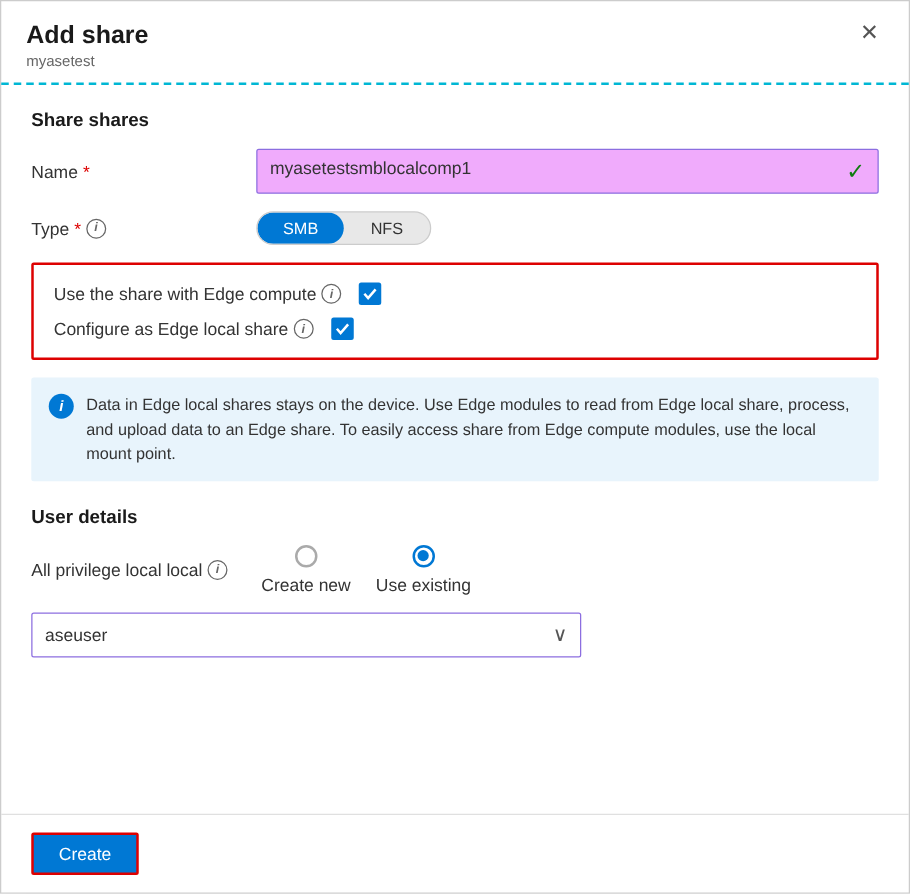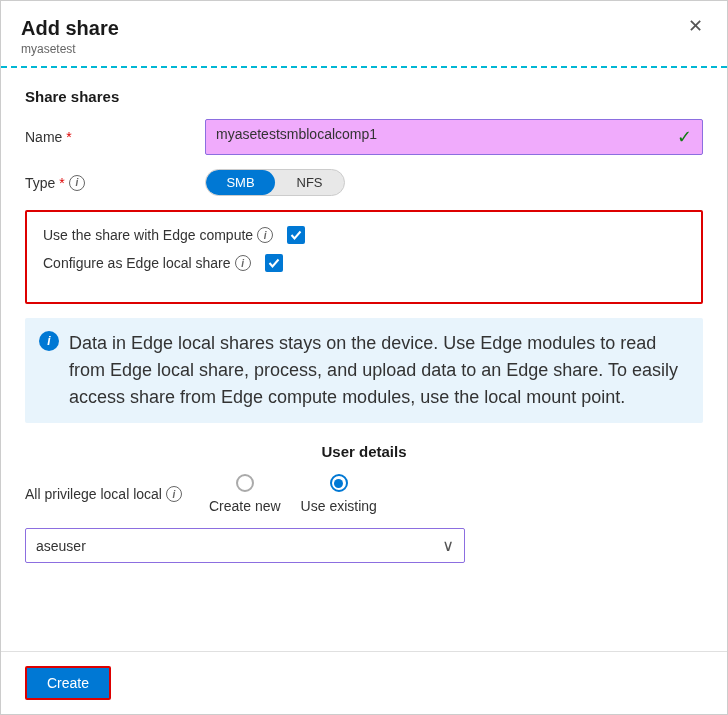--- a/index.html
+++ b/index.html
@@ -145,21 +145,21 @@
       padding: 14px 16px;
       margin-bottom: 14px;
       margin-top: 4px;
     }
     .highlight-row {
       display: flex;
       align-items: center;
       margin-bottom: 10px;
     }
     .highlight-row:last-child {
-      margin-bottom: 16px;
+      margin-bottom: 0;
     }
     .highlight-label {
       font-size: 14px;
       color: #333;
       font-weight: 500;
       display: flex;
       align-items: center;
       gap: 4px;
     }
     
@@ -199,28 +199,27 @@
       align-items: center;
       justify-content: center;
       color: #fff;
       font-size: 12px;
       font-weight: bold;
       font-style: italic;
       flex-shrink: 0;
       margin-top: 1px;
     }
     .info-banner-text {
-      font-size: 18px;
+      font-size: 13px;
       color: #333;
       line-height: 1.5;
     }
     
     .user-details-section {
       margin-top: 6px;
-      text-align: center;
     }
     .radio-group {
       display: flex;
       align-items: center;
       gap: 20px;
       margin-left: 4px;
     }
     .radio-option {
       display: flex;
       align-items: center;

